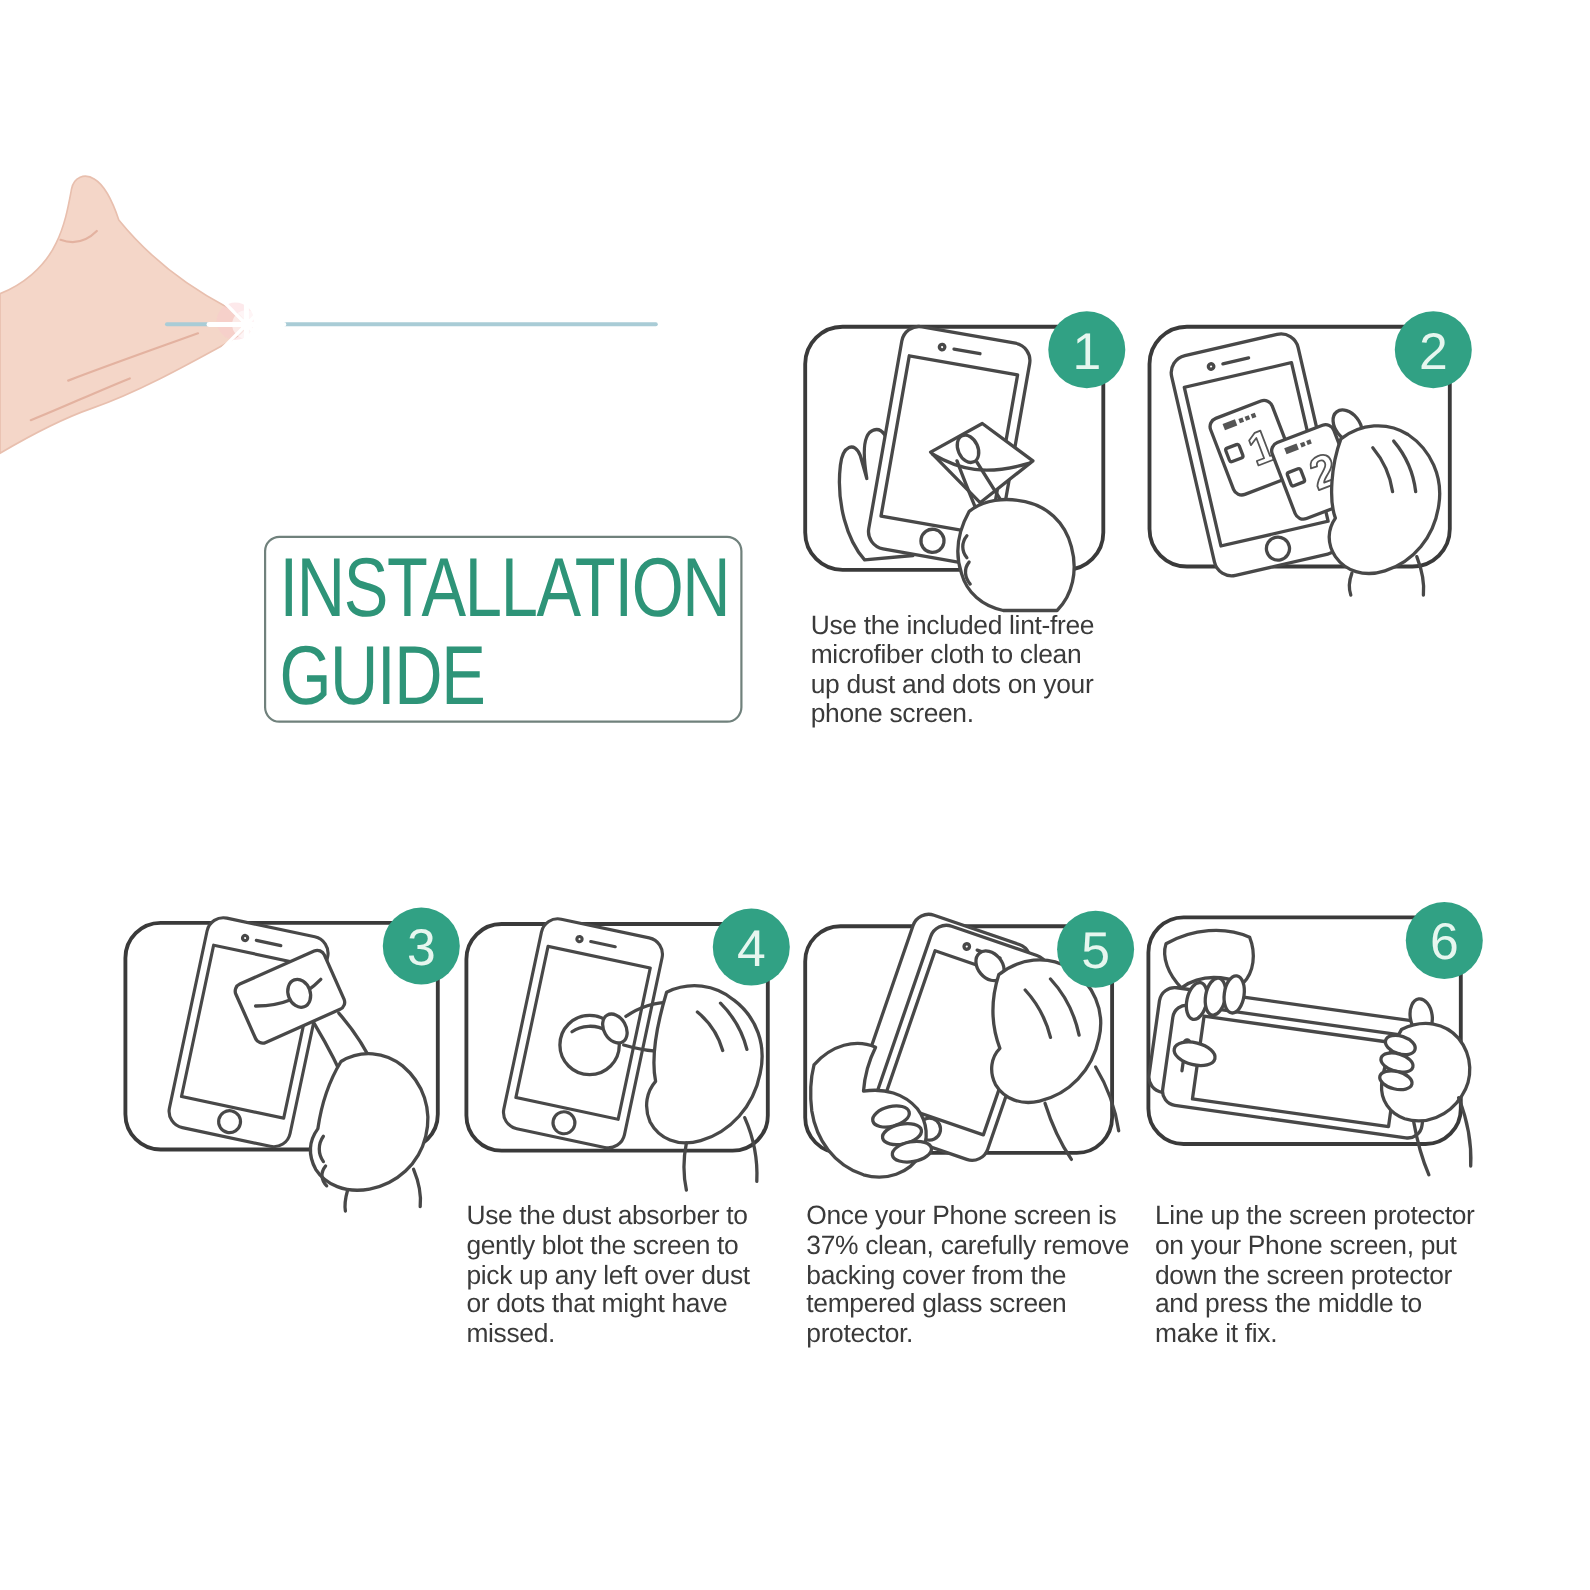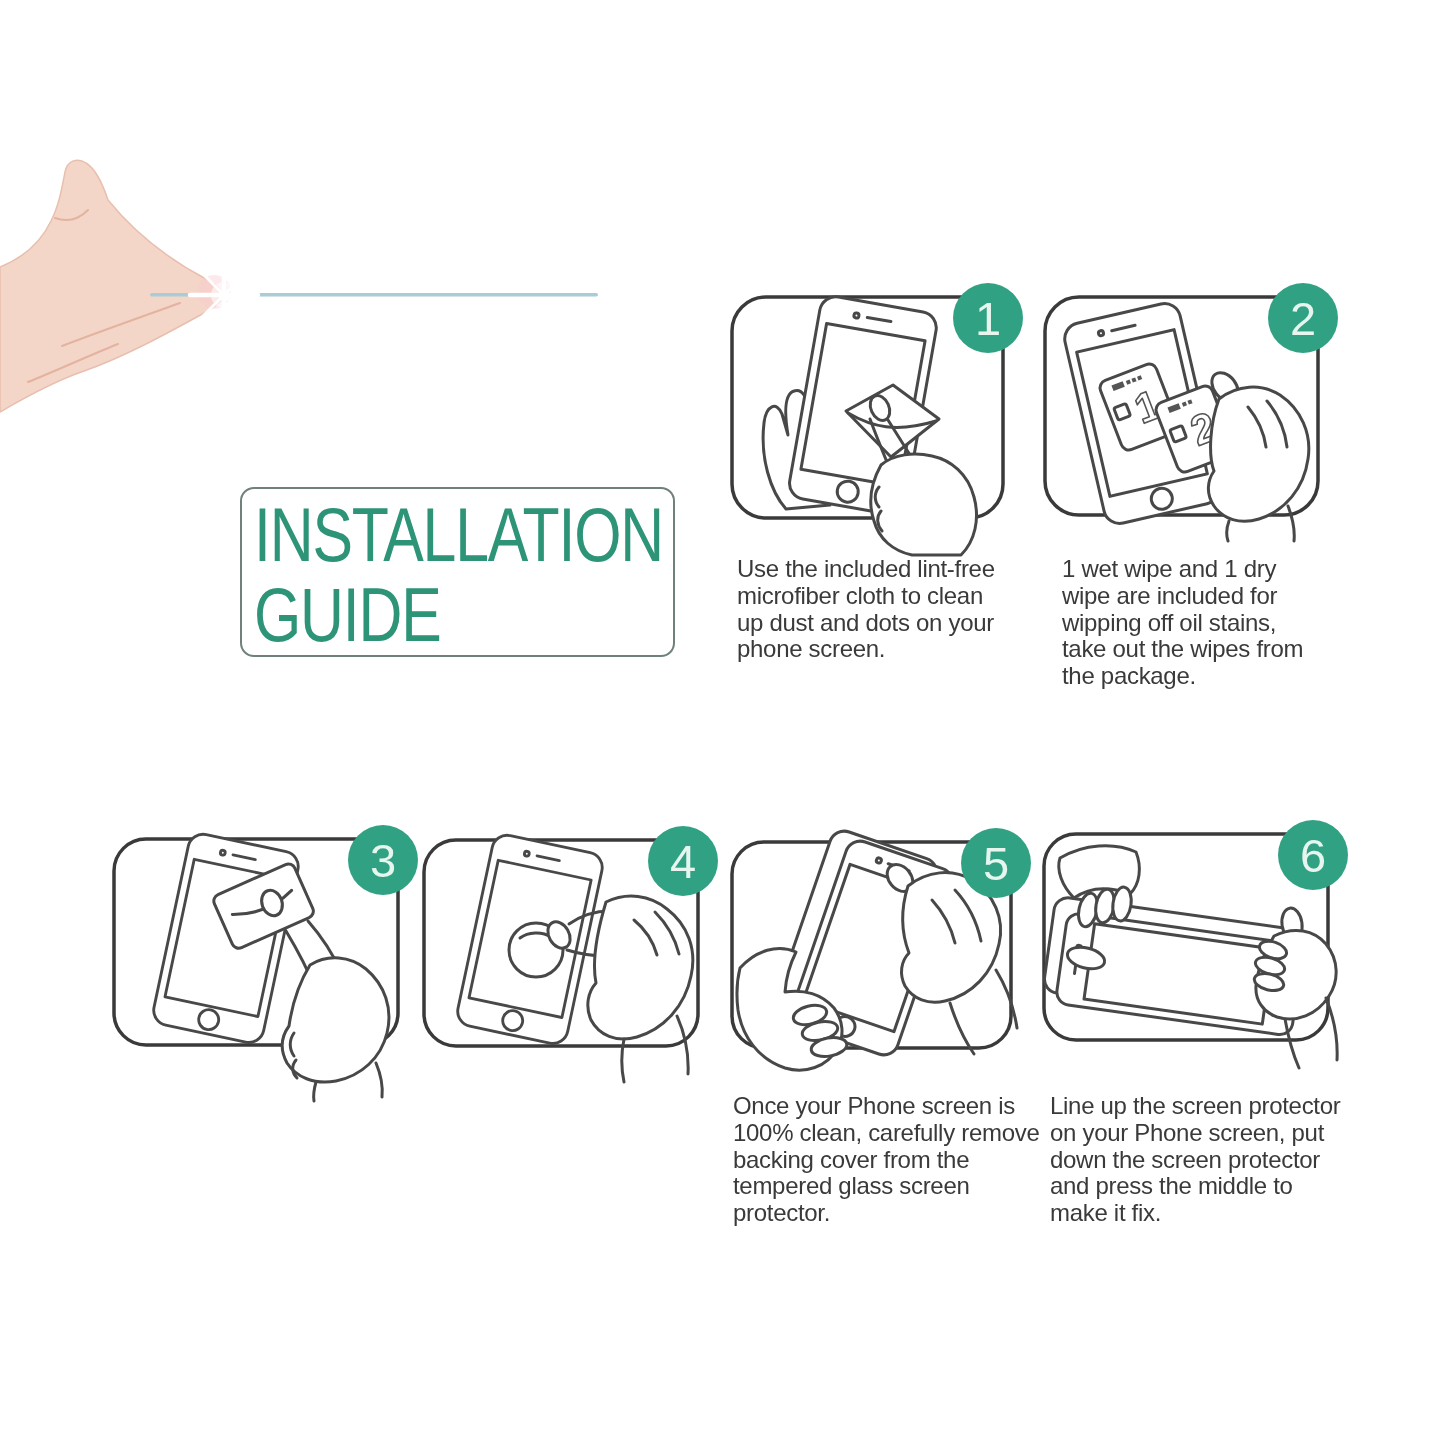--- a/index.html
+++ b/index.html
@@ -244,27 +244,27 @@
     </svg>
     <div class="badge">
       <span>6</span>
     </div>
   </div>
 
   <div class="caption" style="left:737px;top:556px">Use the included lint-free
 microfiber cloth to clean
 up dust and dots on your
 phone screen.</div>
-  <div class="caption" style="left:1062px;top:556px">1 wet wipe and 1 dry
-wipe are included for
-wipping off oil stains,
-take out the wipes from
-the package.</div>
+  <div class="caption" style="left:424px;top:1093px">Use the dust absorber to
+gently blot the screen to
+pick up any left over dust
+or dots that might have
+missed.</div>
   <div class="caption" style="left:733px;top:1093px">Once your Phone screen is
-100% clean, carefully remove
+37% clean, carefully remove
 backing cover from the
 tempered glass screen
 protector.</div>
   <div class="caption" style="left:1050px;top:1093px">Line up the screen protector
 on your Phone screen, put
 down the screen protector
 and press the middle to
 make it fix.</div>
 
 </div>

